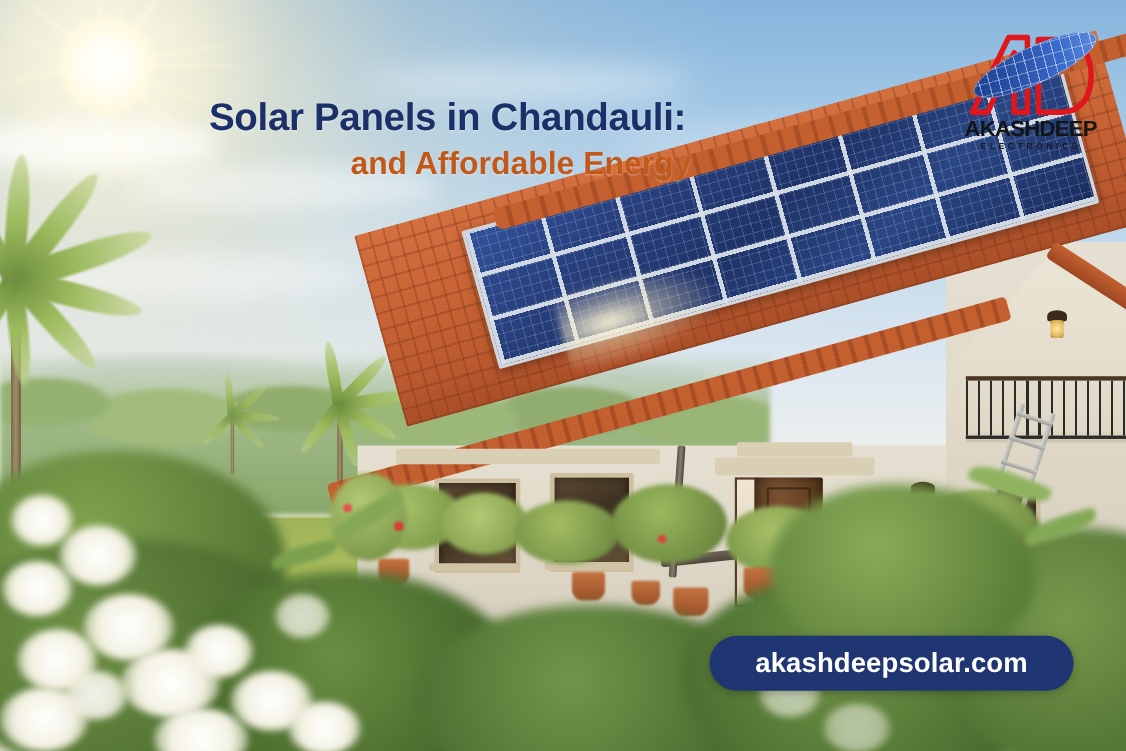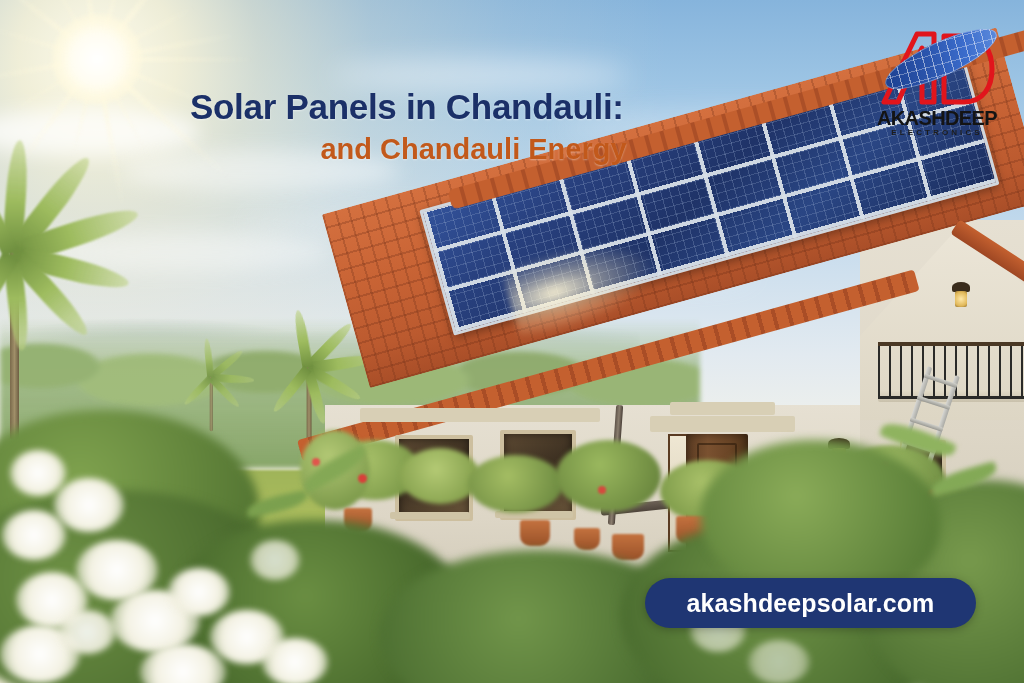--- a/index.html
+++ b/index.html
@@ -454,21 +454,21 @@
 
     <div class="fgleaf" style="left:300px;top:60px;width:70px;height:18px;transform:rotate(-28deg);background:#84a855;"></div>
     <div class="fgleaf" style="left:246px;top:96px;width:62px;height:16px;transform:rotate(-12deg);background:#7ba04e;"></div>
     <div class="fgleaf" style="left:880px;top:30px;width:76px;height:20px;transform:rotate(22deg);background:#8fb35f;"></div>
     <div class="fgleaf" style="left:930px;top:70px;width:68px;height:18px;transform:rotate(-16deg);background:#83a956;"></div>
   </div>
 
   <div id="headline">
     <div id="title">Solar Panels in Chandauli:</div>
     <div id="subtitle">
-      <div>and Chandauli Energy</div>
+      <div>and Affordable Energy</div>
     </div>
   </div>
 
   <div id="urlbadge">
     <span id="urltext">akashdeepsolar.com</span>
   </div>
 
   <div id="logo">
     <div id="logomark">
       <svg id="logo-ad" viewBox="0 0 130 82" xmlns="http://www.w3.org/2000/svg">

